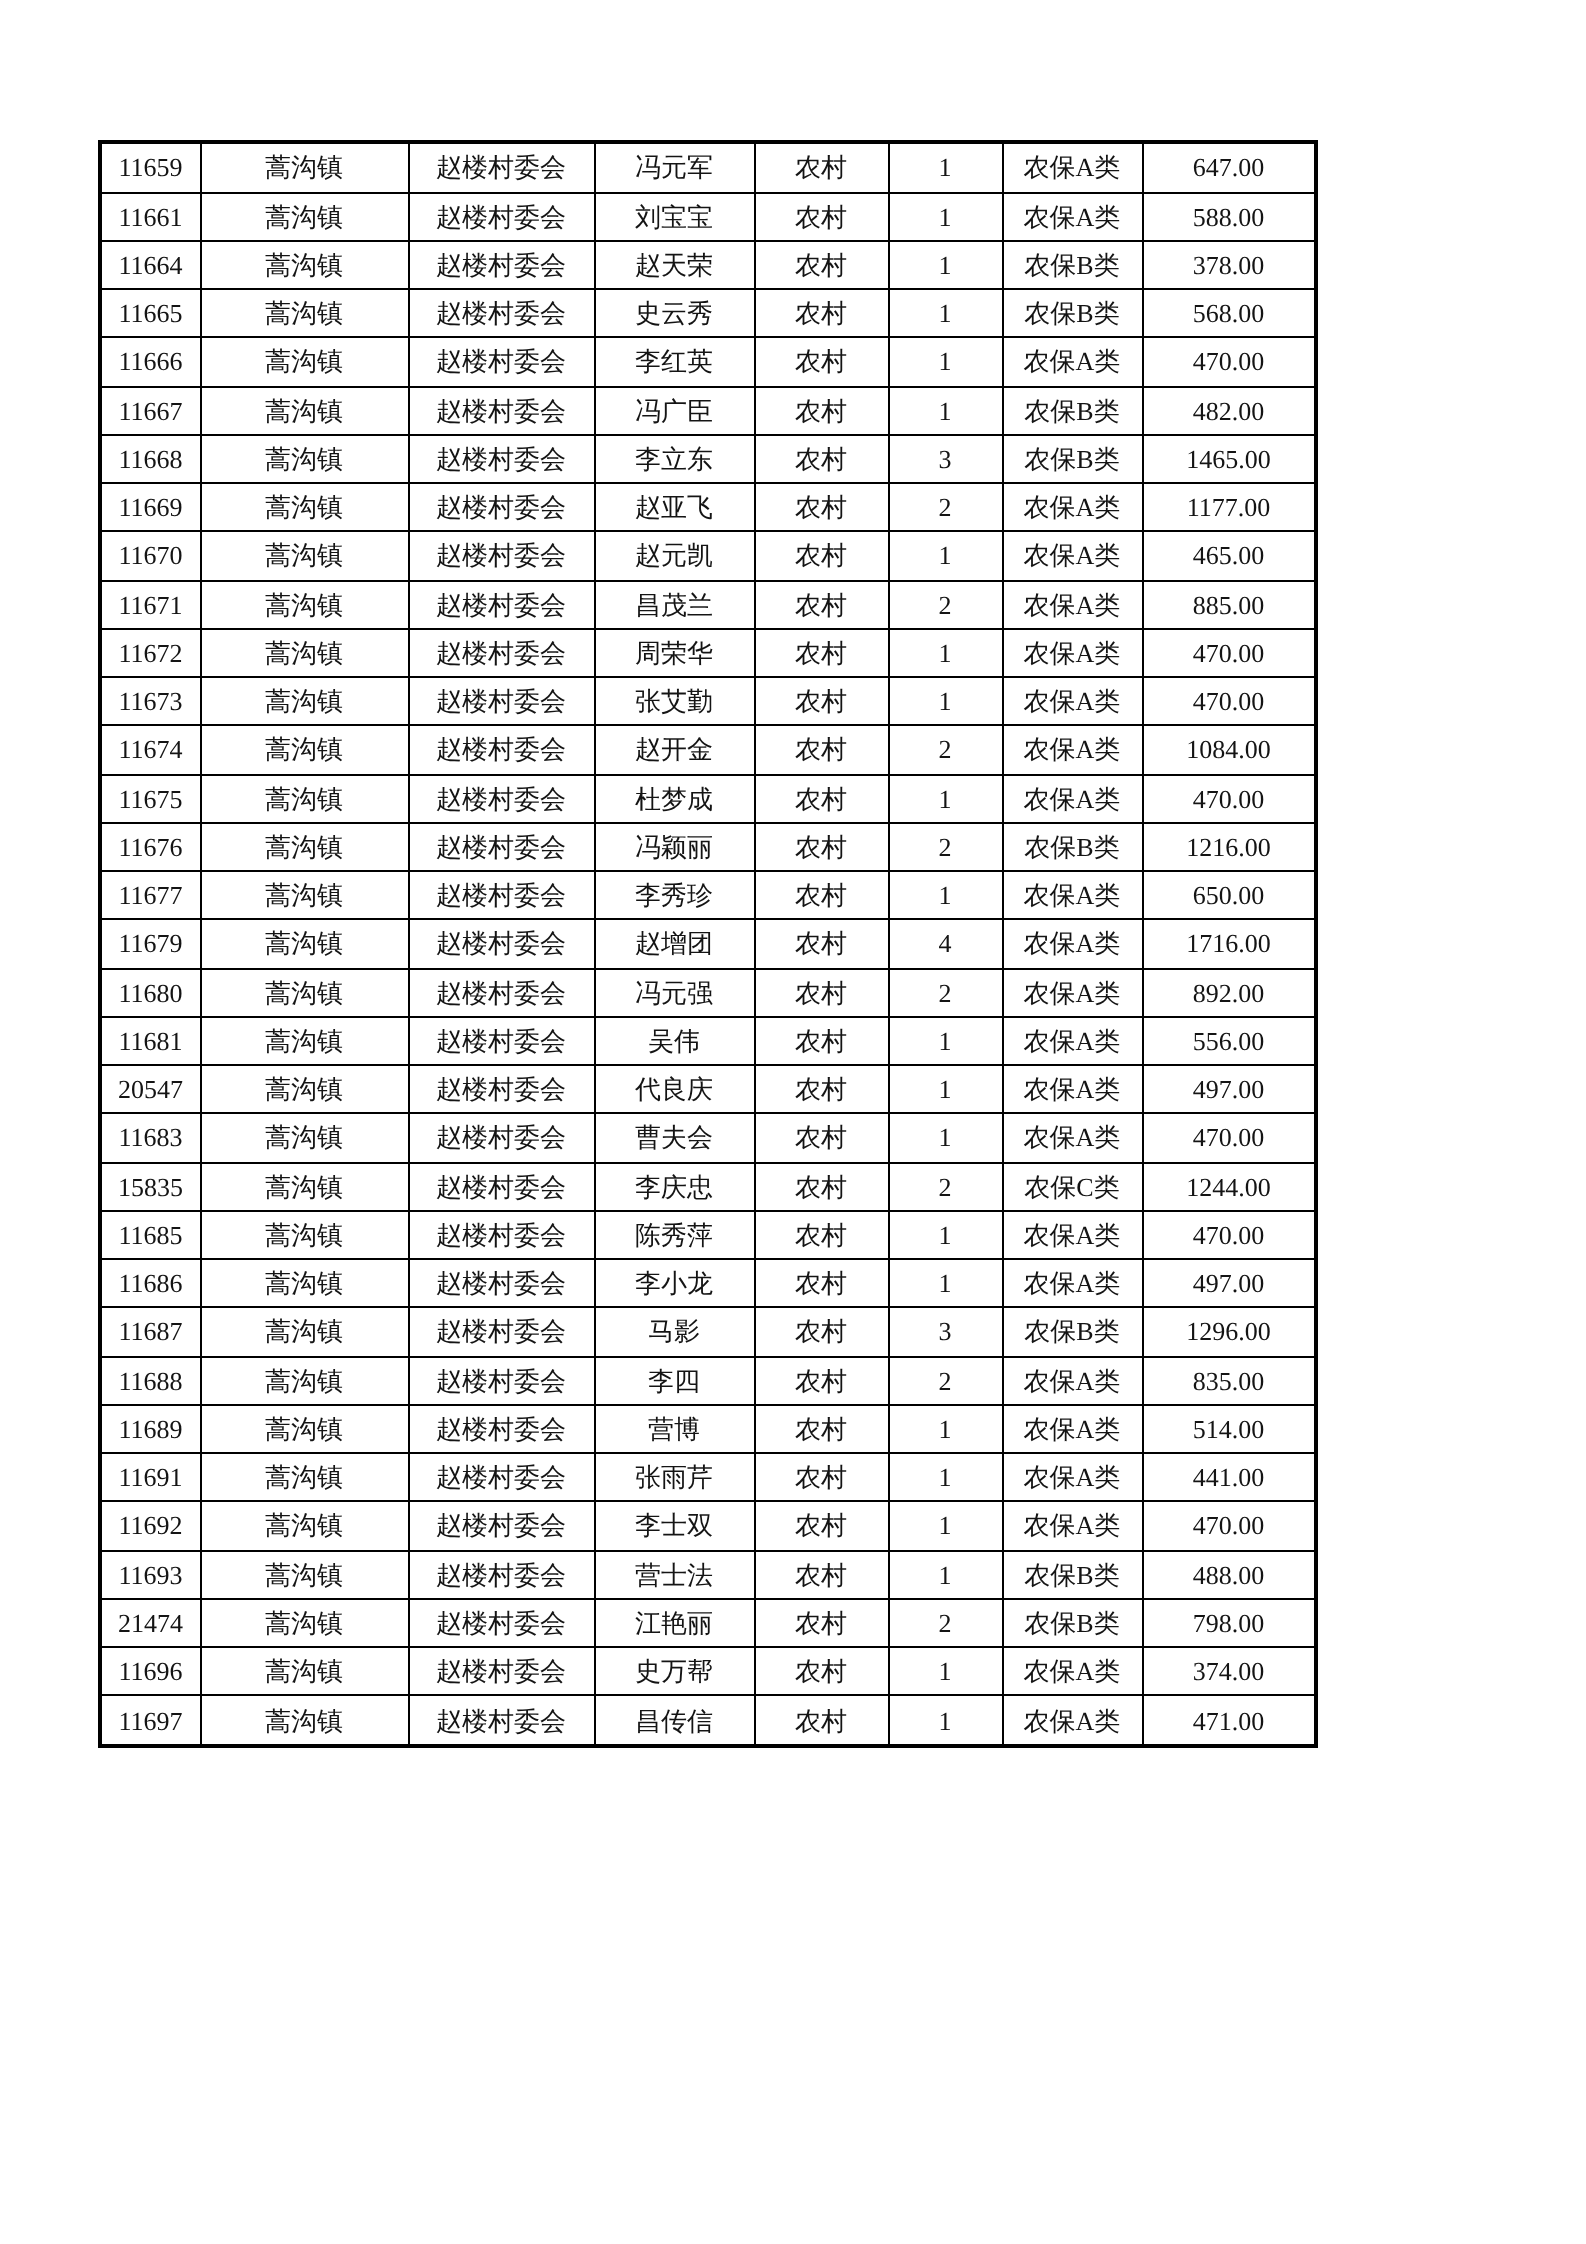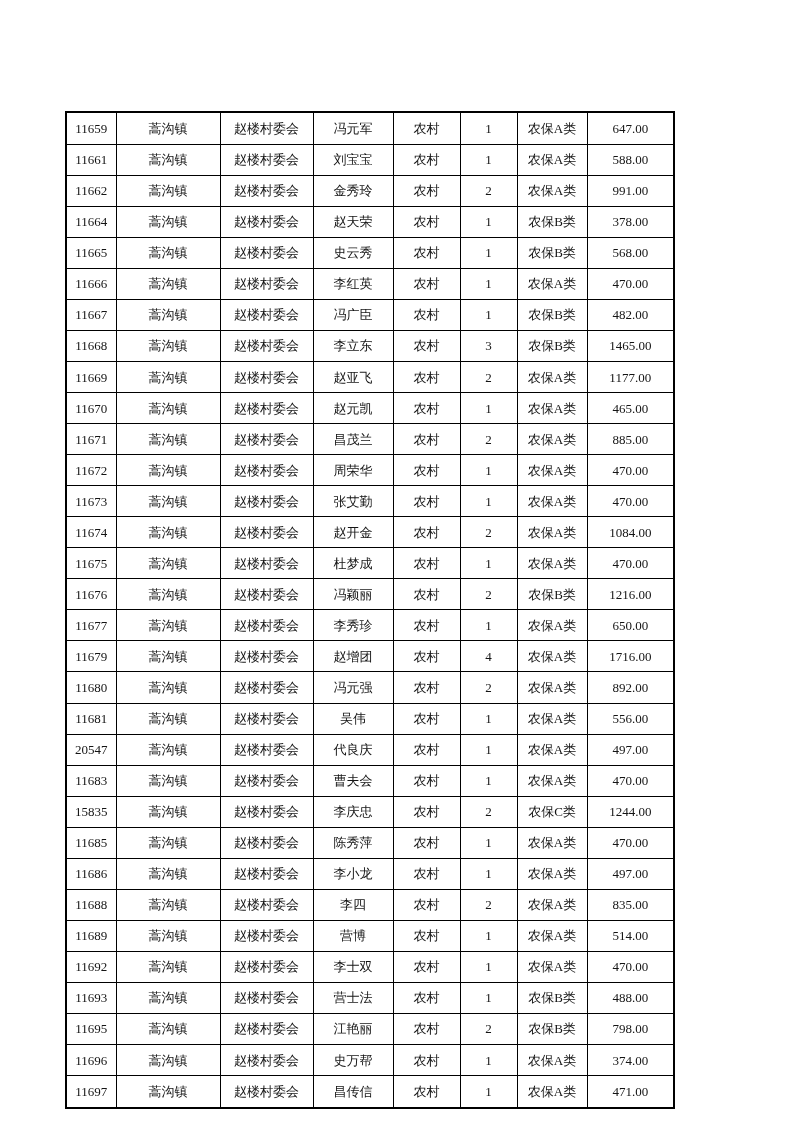--- a/index.html
+++ b/index.html
@@ -15,28 +15,27 @@
     font-family: "Liberation Serif", "DejaVu Serif", serif;
   }
   .page {
     position: absolute;
     left: 0; top: 0;
     width: 793px; height: 1122px;
     background: #ffffff;
   }
   table.pension-table {
     position: absolute;
-    left: 65px;
+    left: 49px;
     top: 70px;
     width: 608px;
-    height: 998px;
+    height: 804px;
     border-collapse: collapse;
     table-layout: fixed;
     border: 2px solid #000000;
-    margin-top: 41px;
   }
   table.pension-table td {
     border: 1px solid #000000;
     text-align: center;
     vertical-align: middle;
     font-size: 13px;
     color: #141414;
     padding: 0;
     white-space: nowrap;
     overflow: hidden;
@@ -82,30 +81,20 @@
           <td class="c0">11661</td>
           <td class="c1">蒿沟镇</td>
           <td class="c2">赵楼村委会</td>
           <td class="c3">刘宝宝</td>
           <td class="c4">农村</td>
           <td class="c5">1</td>
           <td class="c6">农保A类</td>
           <td class="c7">588.00</td>
         </tr>
         <tr>
-          <td class="c0">11662</td>
-          <td class="c1">蒿沟镇</td>
-          <td class="c2">赵楼村委会</td>
-          <td class="c3">金秀玲</td>
-          <td class="c4">农村</td>
-          <td class="c5">2</td>
-          <td class="c6">农保A类</td>
-          <td class="c7">991.00</td>
-        </tr>
-        <tr>
           <td class="c0">11664</td>
           <td class="c1">蒿沟镇</td>
           <td class="c2">赵楼村委会</td>
           <td class="c3">赵天荣</td>
           <td class="c4">农村</td>
           <td class="c5">1</td>
           <td class="c6">农保B类</td>
           <td class="c7">378.00</td>
         </tr>
         <tr>
@@ -312,61 +301,81 @@
           <td class="c0">11686</td>
           <td class="c1">蒿沟镇</td>
           <td class="c2">赵楼村委会</td>
           <td class="c3">李小龙</td>
           <td class="c4">农村</td>
           <td class="c5">1</td>
           <td class="c6">农保A类</td>
           <td class="c7">497.00</td>
         </tr>
         <tr>
+          <td class="c0">11687</td>
+          <td class="c1">蒿沟镇</td>
+          <td class="c2">赵楼村委会</td>
+          <td class="c3">马影</td>
+          <td class="c4">农村</td>
+          <td class="c5">3</td>
+          <td class="c6">农保B类</td>
+          <td class="c7">1296.00</td>
+        </tr>
+        <tr>
           <td class="c0">11688</td>
           <td class="c1">蒿沟镇</td>
           <td class="c2">赵楼村委会</td>
           <td class="c3">李四</td>
           <td class="c4">农村</td>
           <td class="c5">2</td>
           <td class="c6">农保A类</td>
           <td class="c7">835.00</td>
         </tr>
         <tr>
           <td class="c0">11689</td>
           <td class="c1">蒿沟镇</td>
           <td class="c2">赵楼村委会</td>
           <td class="c3">营博</td>
           <td class="c4">农村</td>
           <td class="c5">1</td>
           <td class="c6">农保A类</td>
           <td class="c7">514.00</td>
         </tr>
         <tr>
+          <td class="c0">11691</td>
+          <td class="c1">蒿沟镇</td>
+          <td class="c2">赵楼村委会</td>
+          <td class="c3">张雨芹</td>
+          <td class="c4">农村</td>
+          <td class="c5">1</td>
+          <td class="c6">农保A类</td>
+          <td class="c7">441.00</td>
+        </tr>
+        <tr>
           <td class="c0">11692</td>
           <td class="c1">蒿沟镇</td>
           <td class="c2">赵楼村委会</td>
           <td class="c3">李士双</td>
           <td class="c4">农村</td>
           <td class="c5">1</td>
           <td class="c6">农保A类</td>
           <td class="c7">470.00</td>
         </tr>
         <tr>
           <td class="c0">11693</td>
           <td class="c1">蒿沟镇</td>
           <td class="c2">赵楼村委会</td>
           <td class="c3">营士法</td>
           <td class="c4">农村</td>
           <td class="c5">1</td>
           <td class="c6">农保B类</td>
           <td class="c7">488.00</td>
         </tr>
         <tr>
-          <td class="c0">11695</td>
+          <td class="c0">21474</td>
           <td class="c1">蒿沟镇</td>
           <td class="c2">赵楼村委会</td>
           <td class="c3">江艳丽</td>
           <td class="c4">农村</td>
           <td class="c5">2</td>
           <td class="c6">农保B类</td>
           <td class="c7">798.00</td>
         </tr>
         <tr>
           <td class="c0">11696</td>

